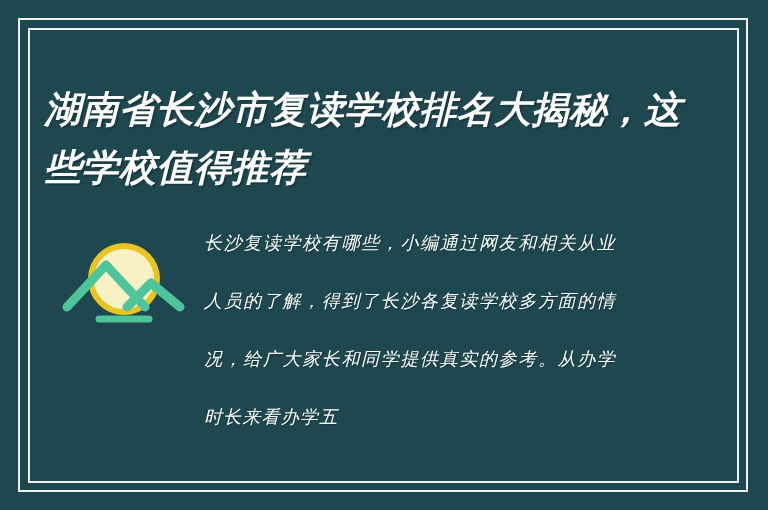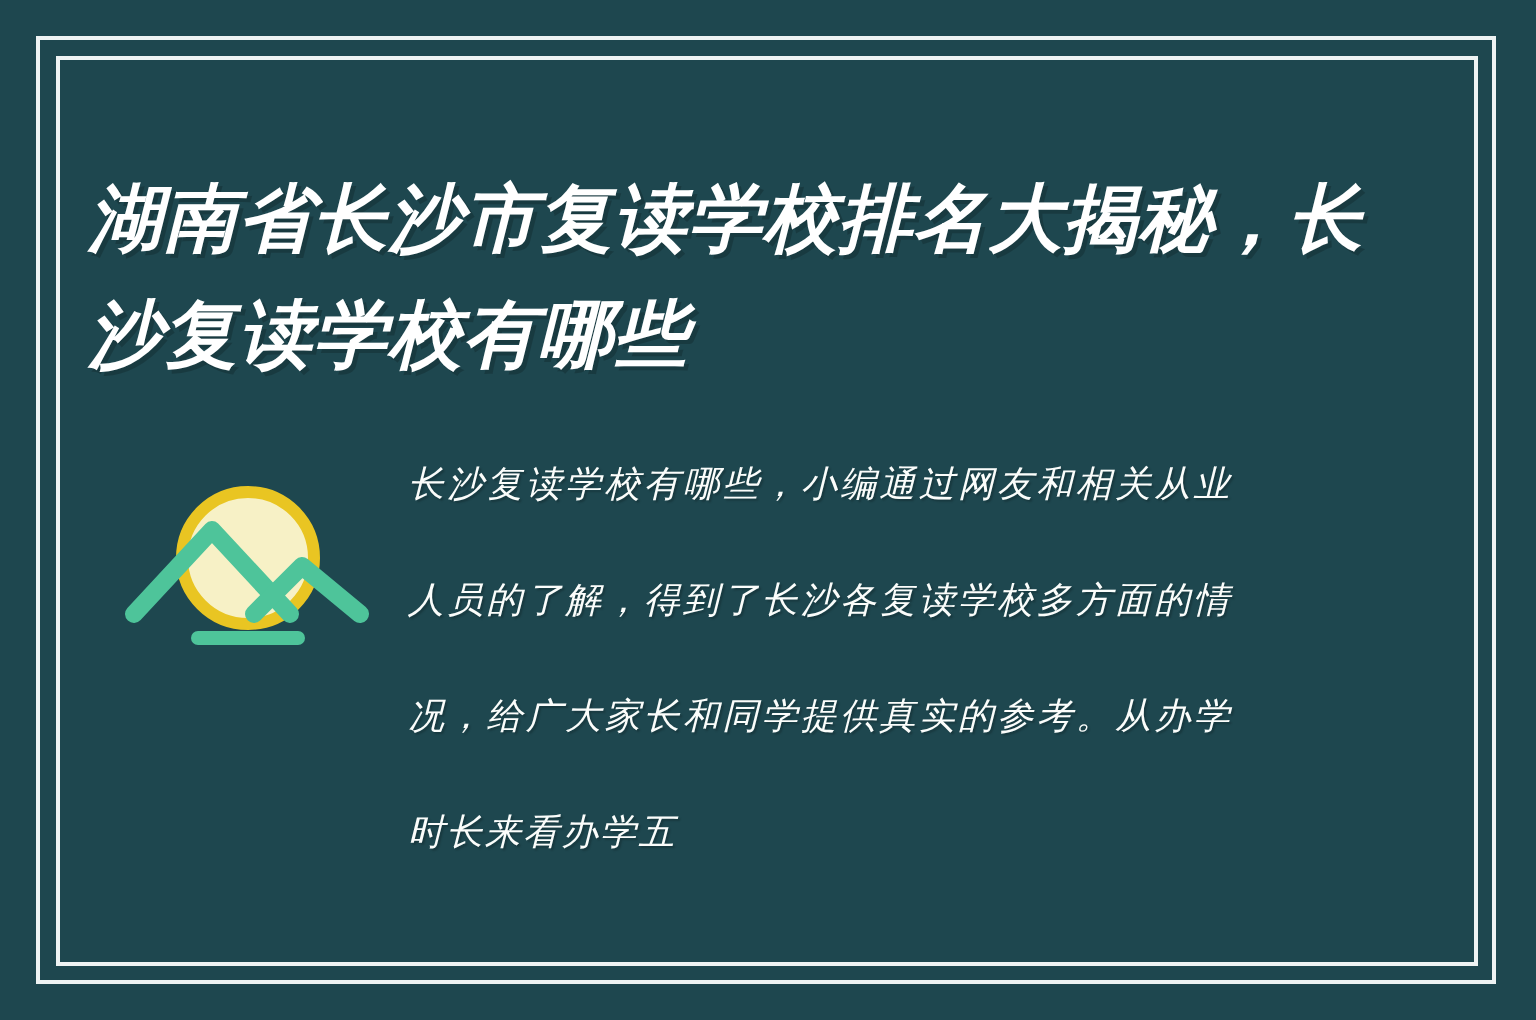--- a/index.html
+++ b/index.html
@@ -93,21 +93,21 @@
   }
 </style>
 </head>
 <body>
 
 <div class="poster">
 
   <div class="frame-outer"></div>
   <div class="frame-inner"></div>
 
-  <h1 class="title">湖南省长沙市复读学校排名大揭秘，长沙复读学校有哪些</h1>
+  <h1 class="title">湖南省长沙市复读学校排名大揭秘，这些学校值得推荐</h1>
 
   <div class="content">
 
     <div class="logo-wrap">
       <svg class="logo" width="126" height="86" viewBox="0 0 126 86">
 
         <circle cx="63" cy="41" r="33" fill="#f7f1c6"></circle>
 
         <path d="M63 8 a33 33 0 0 0 0 66 a33 33 0 0 0 0 -66 Z" fill="none" stroke="#e9c522" stroke-width="6" stroke-linecap="round"></path>
 

